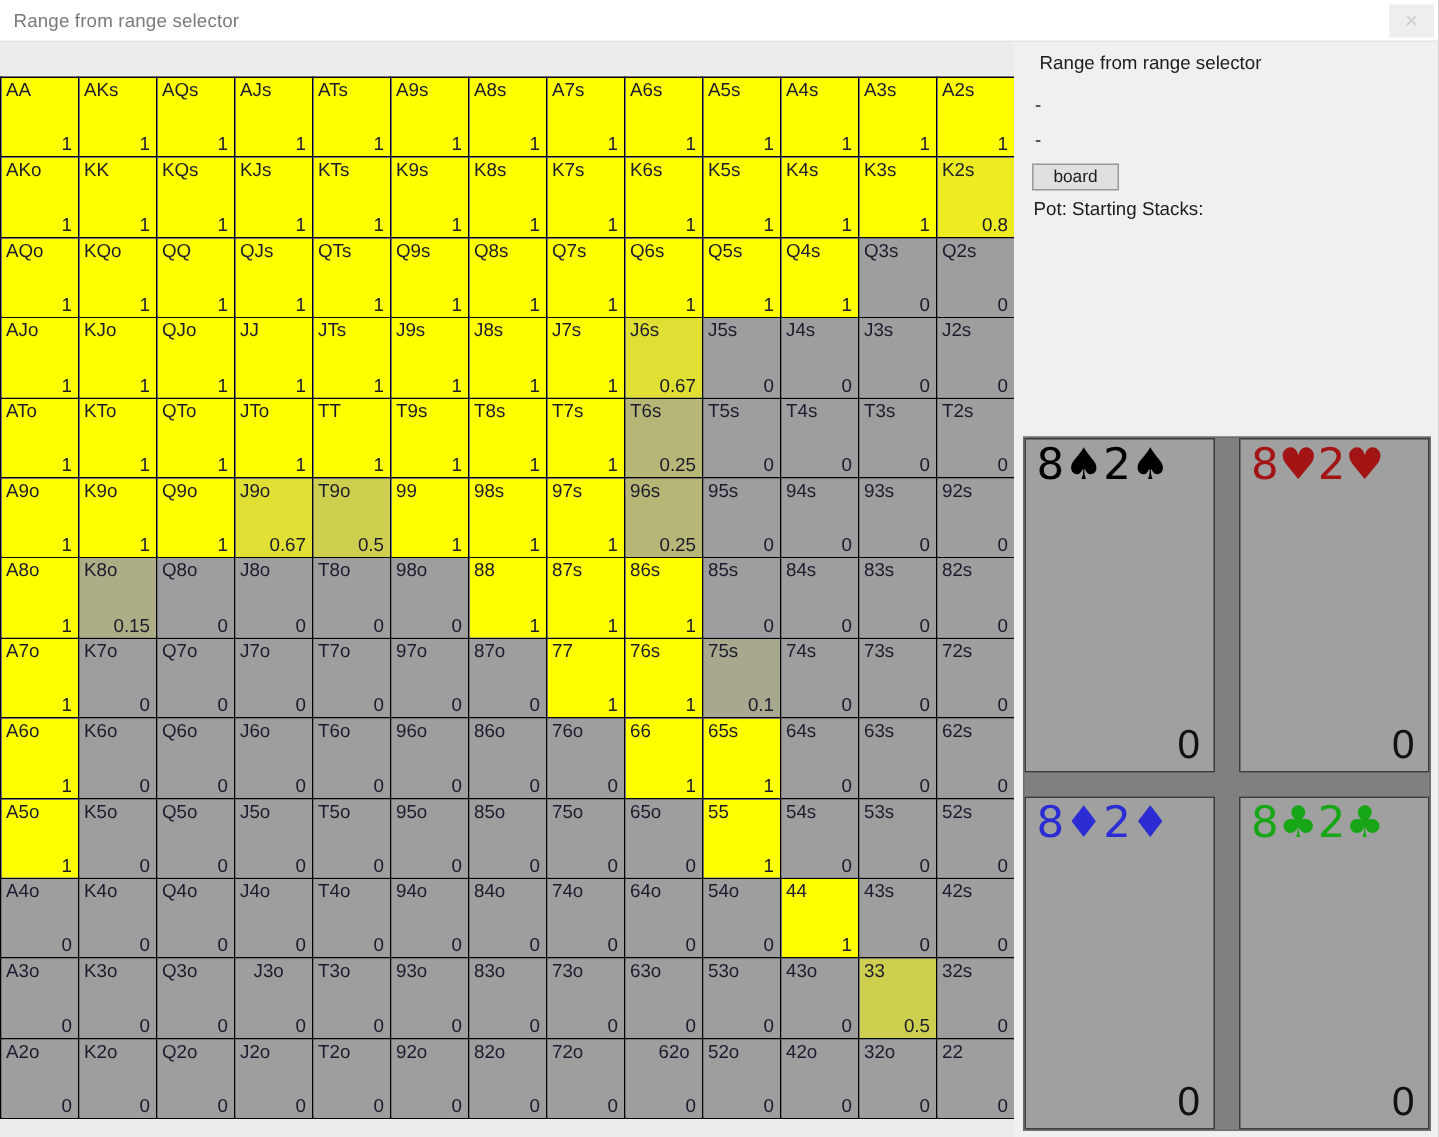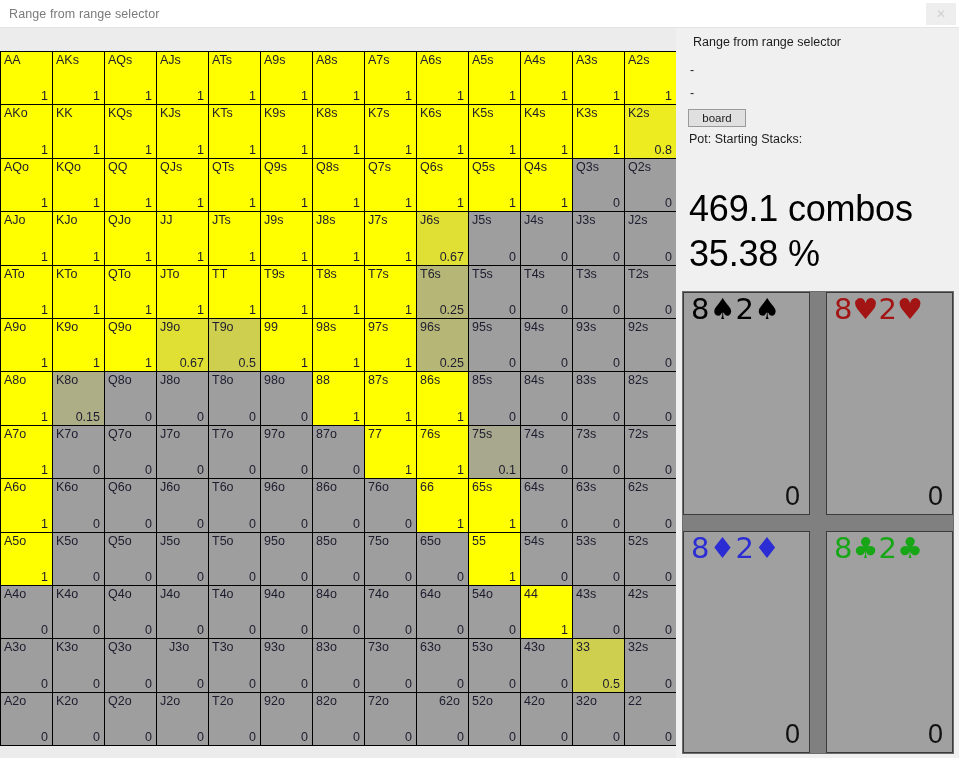--- a/index.html
+++ b/index.html
@@ -921,22 +921,20 @@
       </table>
     </div>
   </div>
 
   <div class="side-panel">
     <div class="side-title">Range from range selector</div>
     <div class="side-dash1">-</div>
     <div class="side-dash2">-</div>
     <button class="board-btn">board</button>
     <div class="pot-line">Pot:  Starting Stacks:</div>
-    <div class="combos-line">469.1 combos</div>
-    <div class="pct-line">35.38 %</div>
 
     <div class="suit-grid" id="suit-grid">
         <div class="suit-box">
           <div class="suit-head" style="color: rgb(0, 0, 0);">8♠2♠</div>
           <div class="suit-count">0</div>
         </div>
         <div class="suit-box">
           <div class="suit-head" style="color: rgb(163, 21, 21);">8♥2♥</div>
           <div class="suit-count">0</div>
         </div>

